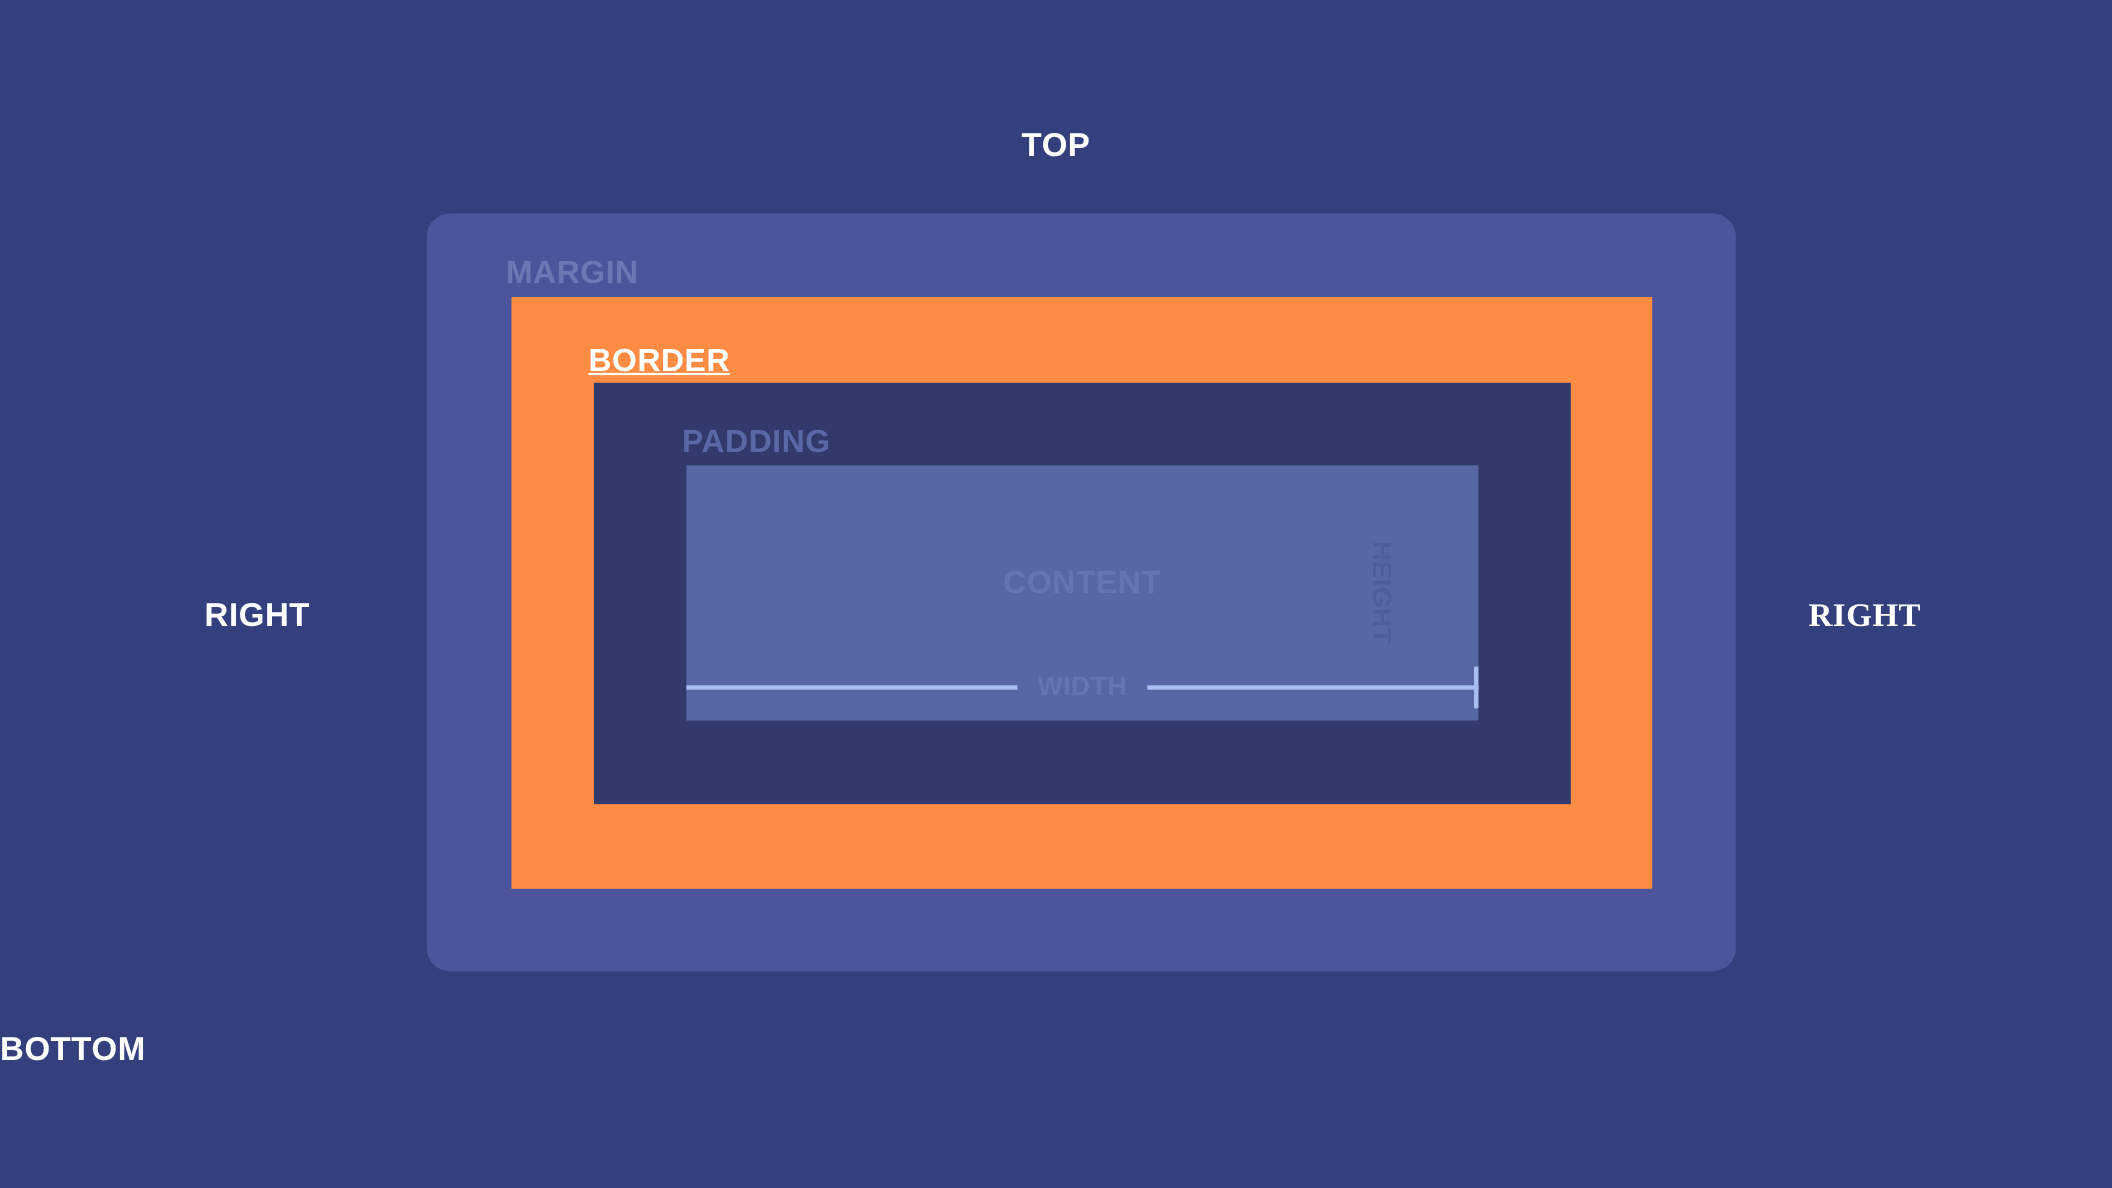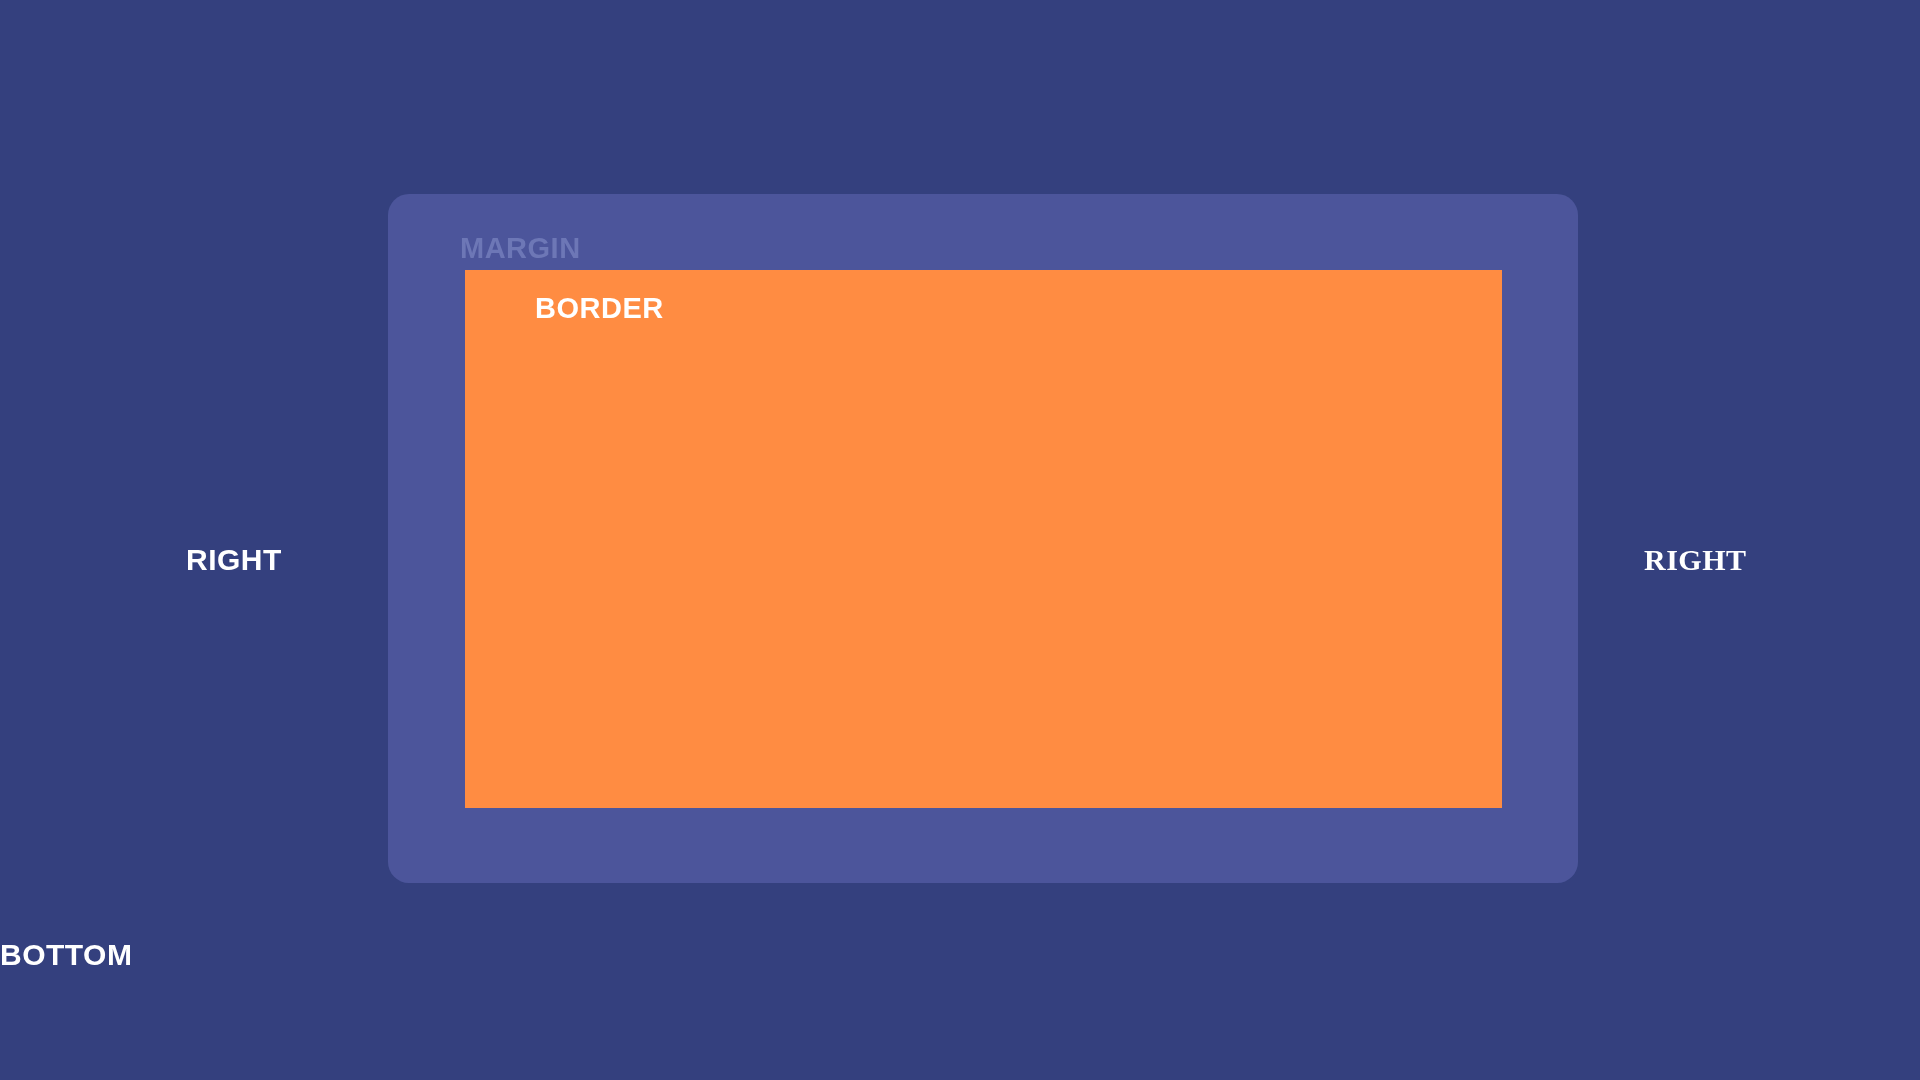--- a/index.html
+++ b/index.html
@@ -75,21 +75,21 @@
   
   .box-caption {
     position: absolute;
     font-weight: bold;
     font-size: 29px;
     letter-spacing: 0.5px;
     white-space: nowrap;
     line-height: 1;
   }
   #caption-margin  { left: 72px; top: 40px; color: #6d77b6; }
-  #caption-border  { left: 70px; top: 24px; color: #ffffff; }
+  #caption-border  { left: 70px; top: 44px; color: #ffffff; text-decoration: underline; }
   #caption-padding { left: 80px; top: 40px; color: #5b68a8; }
   #caption-content {
     left: 0; right: 0;
     top: 93px;
     text-align: center;
     color: #6674b1;
     font-size: 29px;
     font-weight: bold;
   }
 
@@ -142,29 +142,47 @@
     letter-spacing: 0.5px;
     white-space: nowrap;
     line-height: 1;
   }
 </style>
 </head>
 <body style="background: rgb(52, 64, 126);">
 
 <div id="stage" style="background: rgb(52, 64, 126);">
 
+  <div class="edge-label" id="label-top">TOP</div>
 
   <div class="edge-label" id="label-left">RIGHT</div>
 
   <div class="edge-label" id="label-right">RIGHT</div>
 
   <div class="edge-label" id="label-bottom">BOTTOM</div>
 
   <div id="margin-box" style="background: rgb(76, 85, 155);">
     <div class="box-caption" id="caption-margin" style="color: rgb(109, 119, 182);">MARGIN</div>
 
     <div id="border-box" style="background: rgb(255, 140, 66);">
       <div class="box-caption" id="caption-border" style="color: rgb(255, 255, 255);">BORDER</div>
 
+      <div id="padding-box" style="background: rgb(49, 58, 107);">
+        <div class="box-caption" id="caption-padding" style="color: rgb(91, 104, 168);">PADDING</div>
+
+        <div id="content-box" style="background: rgb(88, 103, 164);">
+          <div class="box-caption" id="caption-content" style="color: rgb(102, 116, 177);">CONTENT</div>
+
+          <div id="height-label">HEIGHT</div>
+
+          <div id="width-ruler">
+            <div id="width-line-left" style="background: rgb(168, 189, 240);"></div>
+            <div id="width-text" style="color: rgb(102, 116, 177);">WIDTH</div>
+            <div id="width-line-right" style="background: rgb(168, 189, 240);"></div>
+            <div id="width-end-tick" style="background: rgb(168, 189, 240);"></div>
+          </div>
+
+        </div>
+      </div>
     </div>
   </div>
 
 </div>
 
 </body></html>

